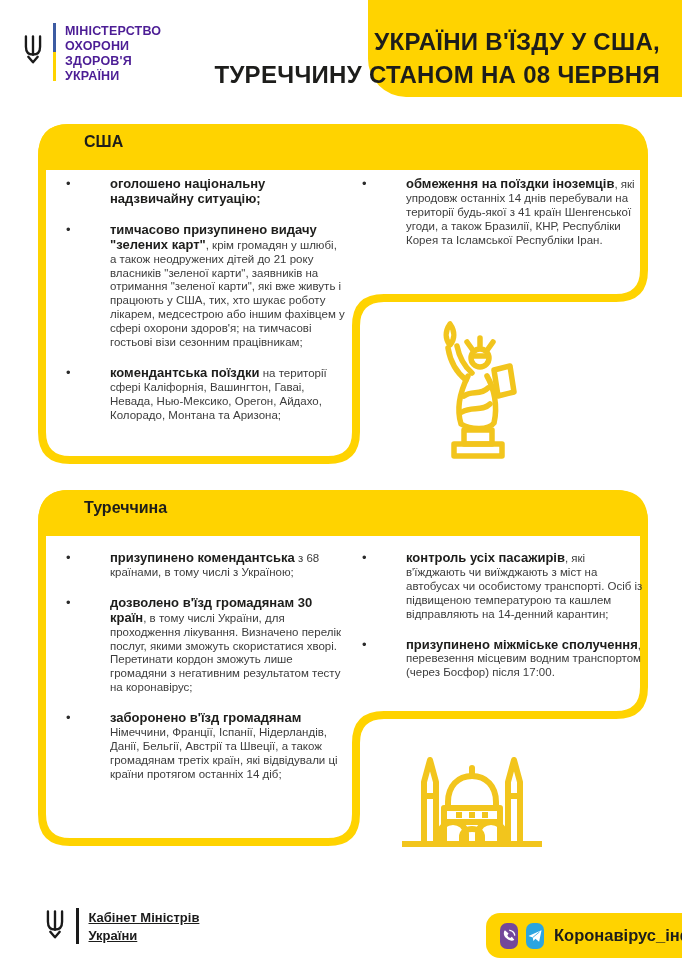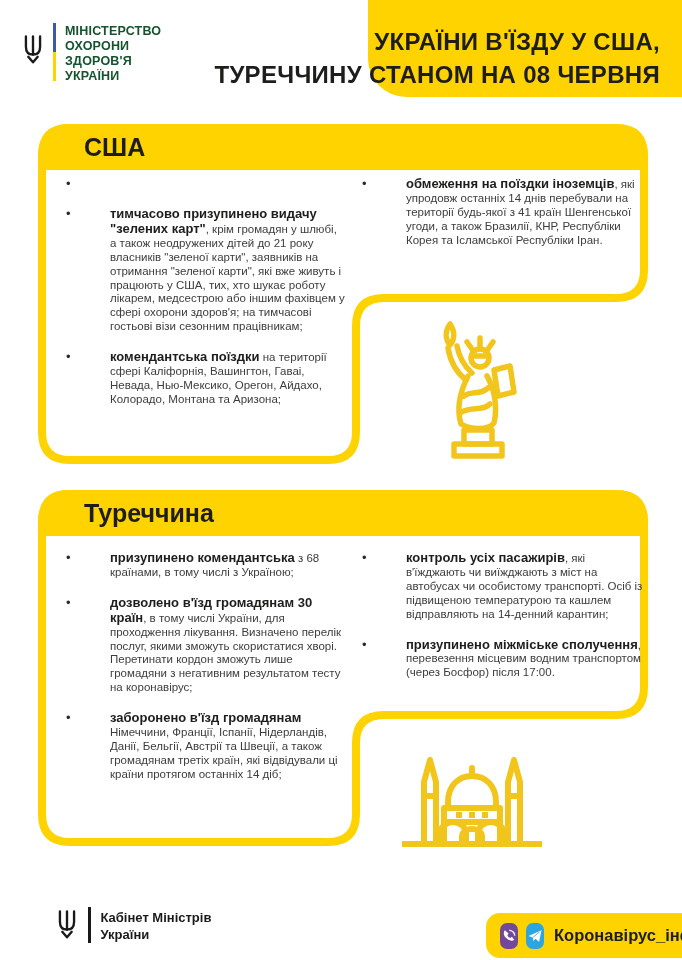--- a/index.html
+++ b/index.html
@@ -8,44 +8,44 @@
         font-family:"Liberation Sans", sans-serif;color:#1d1d1b;}
 
   
   .banner{position:absolute;left:368px;top:0;width:314px;height:97px;
           background:#FFD300;border-bottom-left-radius:38px;}
   .banner-title{position:absolute;top:25px;right:22px;text-align:right;z-index:2;
           font-weight:800;font-size:24px;line-height:33px;letter-spacing:.3px;color:#1d1d1b;white-space:nowrap;}
   .moz{position:absolute;left:22px;top:23px;display:flex;align-items:flex-start;}
   .moz-trident{width:22px;height:32px;margin-top:10px;}
   .flagbar{width:3px;height:58px;margin:0 9px 0 9px;background:linear-gradient(#3C5BA2 0 50%, #FFD300 50% 100%);}
-  .moz-text{font-weight:700;font-size:12.5px;line-height:15px;letter-spacing:.2px;color:#14532d;padding-top:1px;}
+  .moz-text{font-weight:700;font-size:12.5px;line-height:15px;letter-spacing:.2px;color:#4c1d95;padding-top:1px;}
 
   
   .card{position:absolute;left:36px;width:612px;}
   .card-usa{top:124px;height:344px;}
   .card-turkey{top:490px;height:360px;}
   .card svg.outline{position:absolute;left:0;top:0;}
-  .card-title{position:absolute;left:48px;top:9px;z-index:3;font-weight:800;font-size:25px;color:#1d1d1b;}
+  .card-title{position:absolute;left:48px;top:9px;z-index:3;font-weight:800;font-size:16px;color:#1d1d1b;}
   .col{position:absolute;z-index:2;}
   .col-l{left:26px;width:284px;}
   .col-r{left:322px;width:288px;}
   .card-usa .col{top:53px;}
   .card-turkey .col{top:61px;}
   .bullet{display:grid;grid-template-columns:48px 1fr;}
   .bullet + .bullet{margin-top:16px;}
   .dot{font-size:13px;line-height:14px;color:#2b2b2b;padding-left:4px;}
   .bullet p{margin:0;font-size:11.5px;line-height:13.9px;color:#3c3c3c;}
   .bullet .lead{font-weight:700;font-size:13px;color:#1d1d1b;}
 
   .statue{position:absolute;left:426px;top:318px;z-index:1;}
   .mosque{position:absolute;left:402px;top:744px;z-index:1;}
 
   
-  .footer-left{position:absolute;left:56px;top:906px;display:flex;align-items:center;}
+  .footer-left{position:absolute;left:44px;top:906px;display:flex;align-items:flex-end;text-decoration:underline;}
   .cab-trident{width:22px;height:32px;margin-top:2px;}
   .cab-divider{width:2.5px;height:36px;background:#1a1a1a;margin:0 10px 0 10px;}
   .cab-text{font-weight:700;font-size:13px;line-height:17.5px;color:#1a1a1a;padding-top:2px;}
   .badge{position:absolute;right:0;top:913px;left:486px;height:45px;background:#FFD300;
          border-radius:14px 0 0 14px;display:flex;align-items:center;padding-left:14px;}
   .soc{width:26px;height:26px;border-radius:7px;display:flex;align-items:center;justify-content:center;}
   .soc + .soc{margin-left:8px;}
   .soc-viber{background:#73489B;}
   .soc-telegram{background:#2CA5E0;}
   .badge-label{margin-left:10px;font-weight:800;font-size:16.5px;color:#1d1d1b;}
@@ -81,20 +81,21 @@
   <div class="card card-usa">
     <svg class="outline" width="612" height="344" viewBox="0 0 612 344">
       <path d="M32,4 H578 Q608,4 608,34 V146 Q608,174 580,174 H348 Q320,174 320,202 V308 Q320,336 292,336 H34 Q6,336 6,308 V34 Q6,4 32,4 Z" fill="#ffffff" stroke="#FFD300" stroke-width="8"></path>
       <path d="M2,46 V32 Q2,0 34,0 H580 Q612,0 612,32 V46 Z" fill="#FFD300"></path>
     </svg>
     <div class="card-title">США</div>
 
     <div class="col col-l">
       <div class="bullet">
         <span class="dot">•</span>
+        <p><span class="lead">оголошено національну надзвичайну ситуацію;</span><span></span></p>
       </div>
       <div class="bullet">
         <span class="dot">•</span>
         <p><span class="lead">тимчасово призупинено видачу "зелених карт"</span><span>, крім громадян у шлюбі, а також неодружених дітей до 21 року власників "зеленої карти", заявників на отримання "зеленої карти", які вже живуть і працюють у США, тих, хто шукає роботу лікарем, медсестрою або іншим фахівцем у сфері охорони здоров'я; на тимчасові гостьові візи сезонним працівникам;</span></p>
       </div>
       <div class="bullet">
         <span class="dot">•</span>
         <p><span class="lead">комендантська поїздки</span><span> на території сфері Каліфорнія, Вашингтон, Гаваі, Невада, Нью-Мексико, Орегон, Айдахо, Колорадо, Монтана та Аризона;</span></p>
       </div>
     </div>

